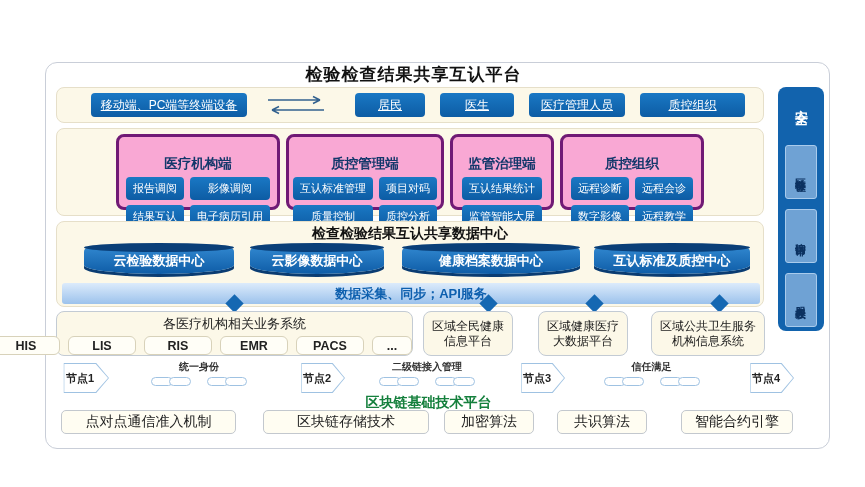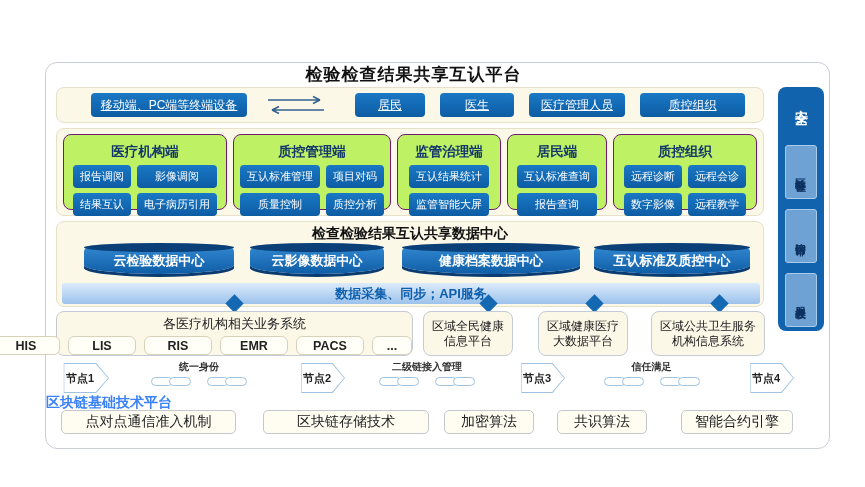--- a/index.html
+++ b/index.html
@@ -12,21 +12,21 @@
   .cream{position:absolute;background:#fcf8e8;border:1px solid #e6dfc9;border-radius:8px;box-sizing:border-box;}
   
   .sec1{left:10px;top:24px;width:708px;height:36px;display:flex;align-items:center;padding:0 18px 0 34px;}
   .btn-blue{background:linear-gradient(#1a78c4,#0d5ca4);color:#fff;border-radius:4px;
             display:flex;align-items:center;justify-content:center;font-size:12px;height:24px;box-sizing:border-box;text-decoration:underline;}
   .dev-btn{width:176px;}
   .arrows{width:62px;margin:0 18px;flex:none;}
   .users{display:flex;gap:15px;margin-left:10px;justify-content:space-between;}
   
   .sec2{left:10px;top:65px;width:708px;height:88px;display:flex;gap:6px;justify-content:center;padding:5px 4px;}
-  .panel{background:#bef264;border:1px solid #701a75;border-radius:8px;box-sizing:border-box;padding-top:6px;}
+  .panel{background:#f9a8d4;border:3px solid #701a75;border-radius:8px;box-sizing:border-box;padding-top:16px;}
   .panel h3{margin:2px 0 4px 0;text-align:center;font-size:13.5px;color:#14386b;font-weight:bold;}
   .pgrid{display:grid;grid-template-columns:auto auto;gap:5px 6px;justify-content:center;}
   .pcol{display:grid;grid-template-columns:auto;gap:5px;justify-content:center;}
   .pbtn{background:linear-gradient(#1a78c4,#0d5ca4);color:#fff;border-radius:4px;font-size:11px;
         padding:4px 7px;display:flex;align-items:center;justify-content:center;white-space:nowrap;}
   
   .sec3{left:10px;top:158px;width:708px;height:86px;}
   .dc-title{position:absolute;left:0;top:3px;width:100%;text-align:center;font-size:14px;font-weight:bold;color:#111;}
   .cyl{position:absolute;height:26px;top:26px;background:linear-gradient(#2f85cd,#0e5ca6);
        border-radius:4px 4px 50% 50% / 4px 4px 9px 9px;display:flex;align-items:center;justify-content:center;
@@ -51,21 +51,21 @@
   .hex .in{position:absolute;inset:1px;background:#fff;clip-path:polygon(22% 0,78% 0,100% 50%,78% 100%,22% 100%);}
   .hex span{position:absolute;inset:0;display:flex;align-items:center;justify-content:center;
             font-size:11px;font-weight:bold;color:#222;}
   .chain{position:absolute;top:298px;height:32px;display:flex;flex-direction:column;align-items:center;}
   .chain .lbl{font-size:10px;font-weight:bold;color:#333;line-height:12px;}
   .links{display:flex;align-items:center;margin-top:4px;}
   .link{width:22px;height:9px;border:1px solid #9fc2e2;border-radius:5px;background:#fff;box-sizing:border-box;}
   .link + .link{margin-left:-4px;}
   .lgap{width:16px;}
   
-  .bc-title{position:absolute;left:0;top:331px;width:735px;text-align:left;font-size:14px;font-weight:bold;color:#3b82f6;}
+  .bc-title{position:absolute;left:15px;top:331px;width:735px;text-align:center;font-size:14px;font-weight:bold;color:#15803d;}
   .bc-btn{position:absolute;top:347px;height:24px;background:#fffdf2;border:1px solid #c3c8ce;border-radius:5px;
           display:flex;align-items:center;justify-content:center;font-size:14px;color:#222;box-sizing:border-box;}
   
   .sidebar{position:absolute;left:732px;top:24px;width:46px;height:244px;background:#1263ad;border-radius:8px;
            display:flex;flex-direction:column;align-items:center;}
   .sb-title{writing-mode:vertical-rl;color:#fff;font-size:13px;font-weight:bold;letter-spacing:3px;margin-top:12px;height:36px;}
   .sb-item{width:32px;height:54px;margin-top:10px;background:#6fa2d4;border:1px solid #a9cbec;border-radius:3px;
            display:flex;align-items:center;justify-content:center;box-sizing:border-box;}
   .sb-item span{writing-mode:vertical-rl;font-size:10.5px;font-weight:bold;color:#0c3261;letter-spacing:1px;}
 </style>
@@ -110,27 +110,20 @@
           <div class="pbtn">质控分析</div>
         </div>
       </div>
       <div class="panel" style="width:104px">
         <h3>监管治理端</h3>
         <div class="pcol">
           <div class="pbtn">互认结果统计</div>
           <div class="pbtn">监管智能大屏</div>
         </div>
       </div>
-      <div class="panel" style="width:100px">
-        <h3>居民端</h3>
-        <div class="pcol">
-          <div class="pbtn">互认标准查询</div>
-          <div class="pbtn">报告查询</div>
-        </div>
-      </div>
       <div class="panel" style="width:144px">
         <h3>质控组织</h3>
         <div class="pgrid">
           <div class="pbtn">远程诊断</div>
           <div class="pbtn">远程会诊</div>
           <div class="pbtn">数字影像</div>
           <div class="pbtn">远程教学</div>
         </div>
       </div>
     </div>

